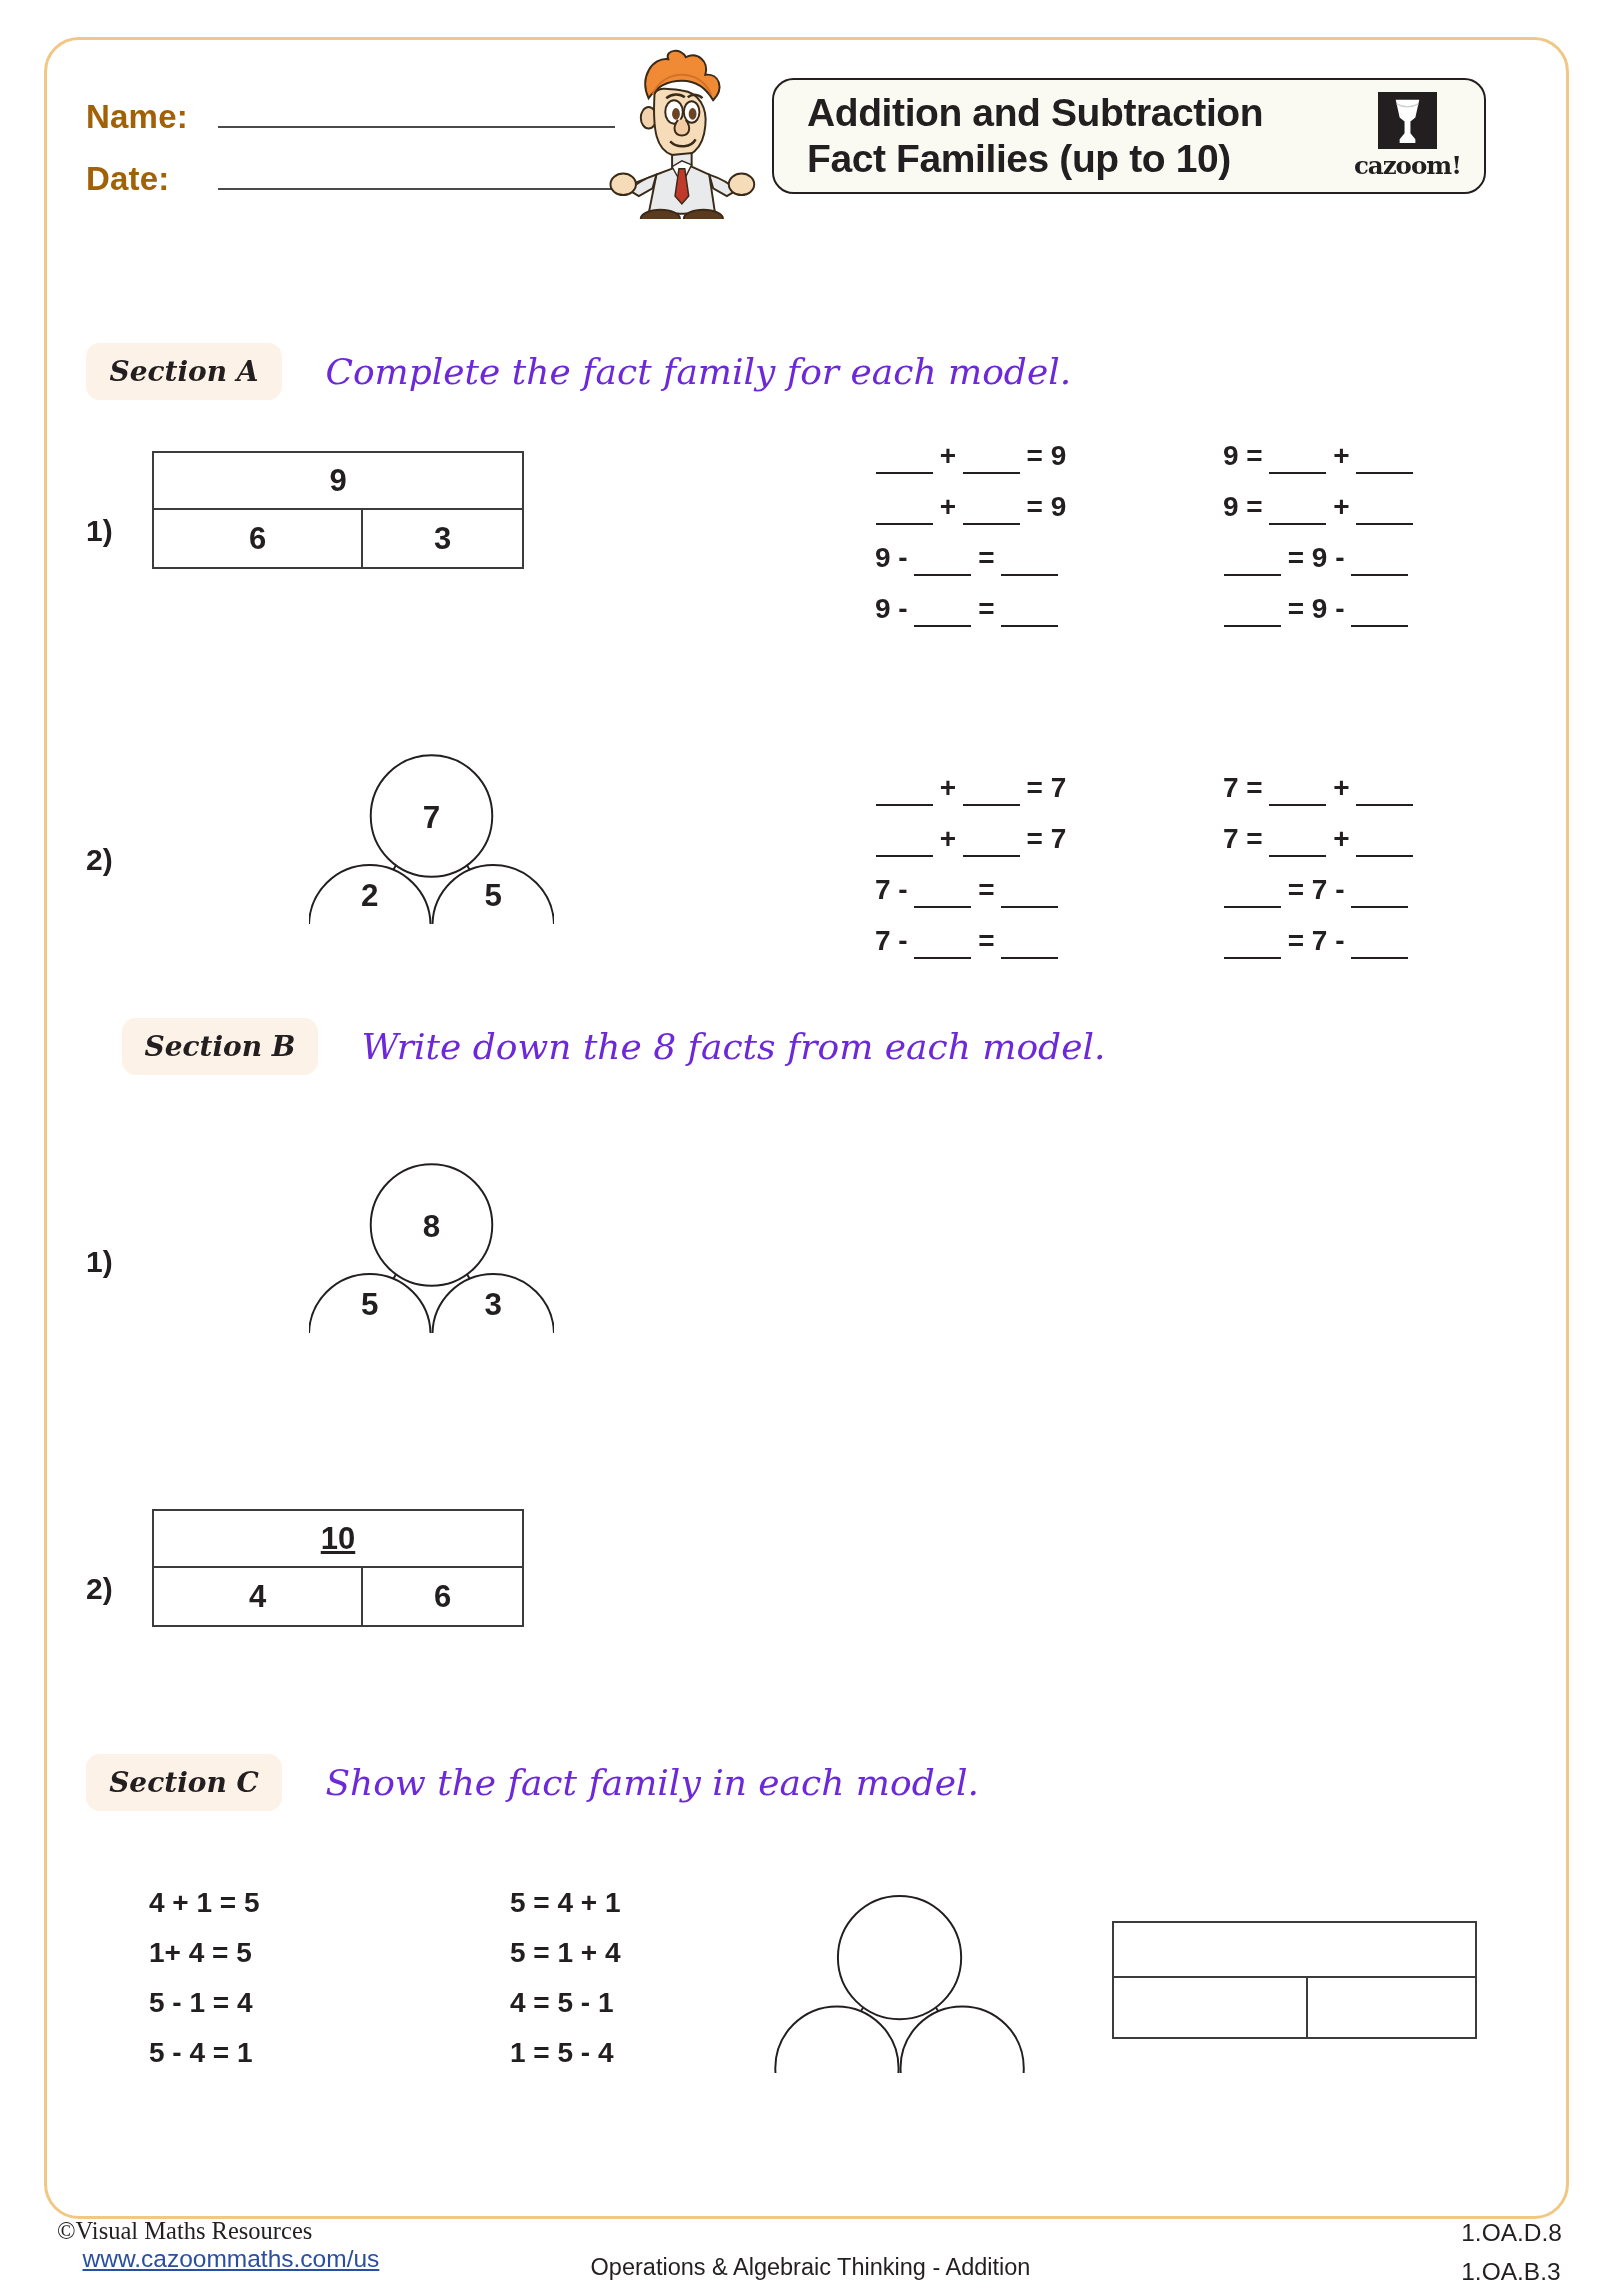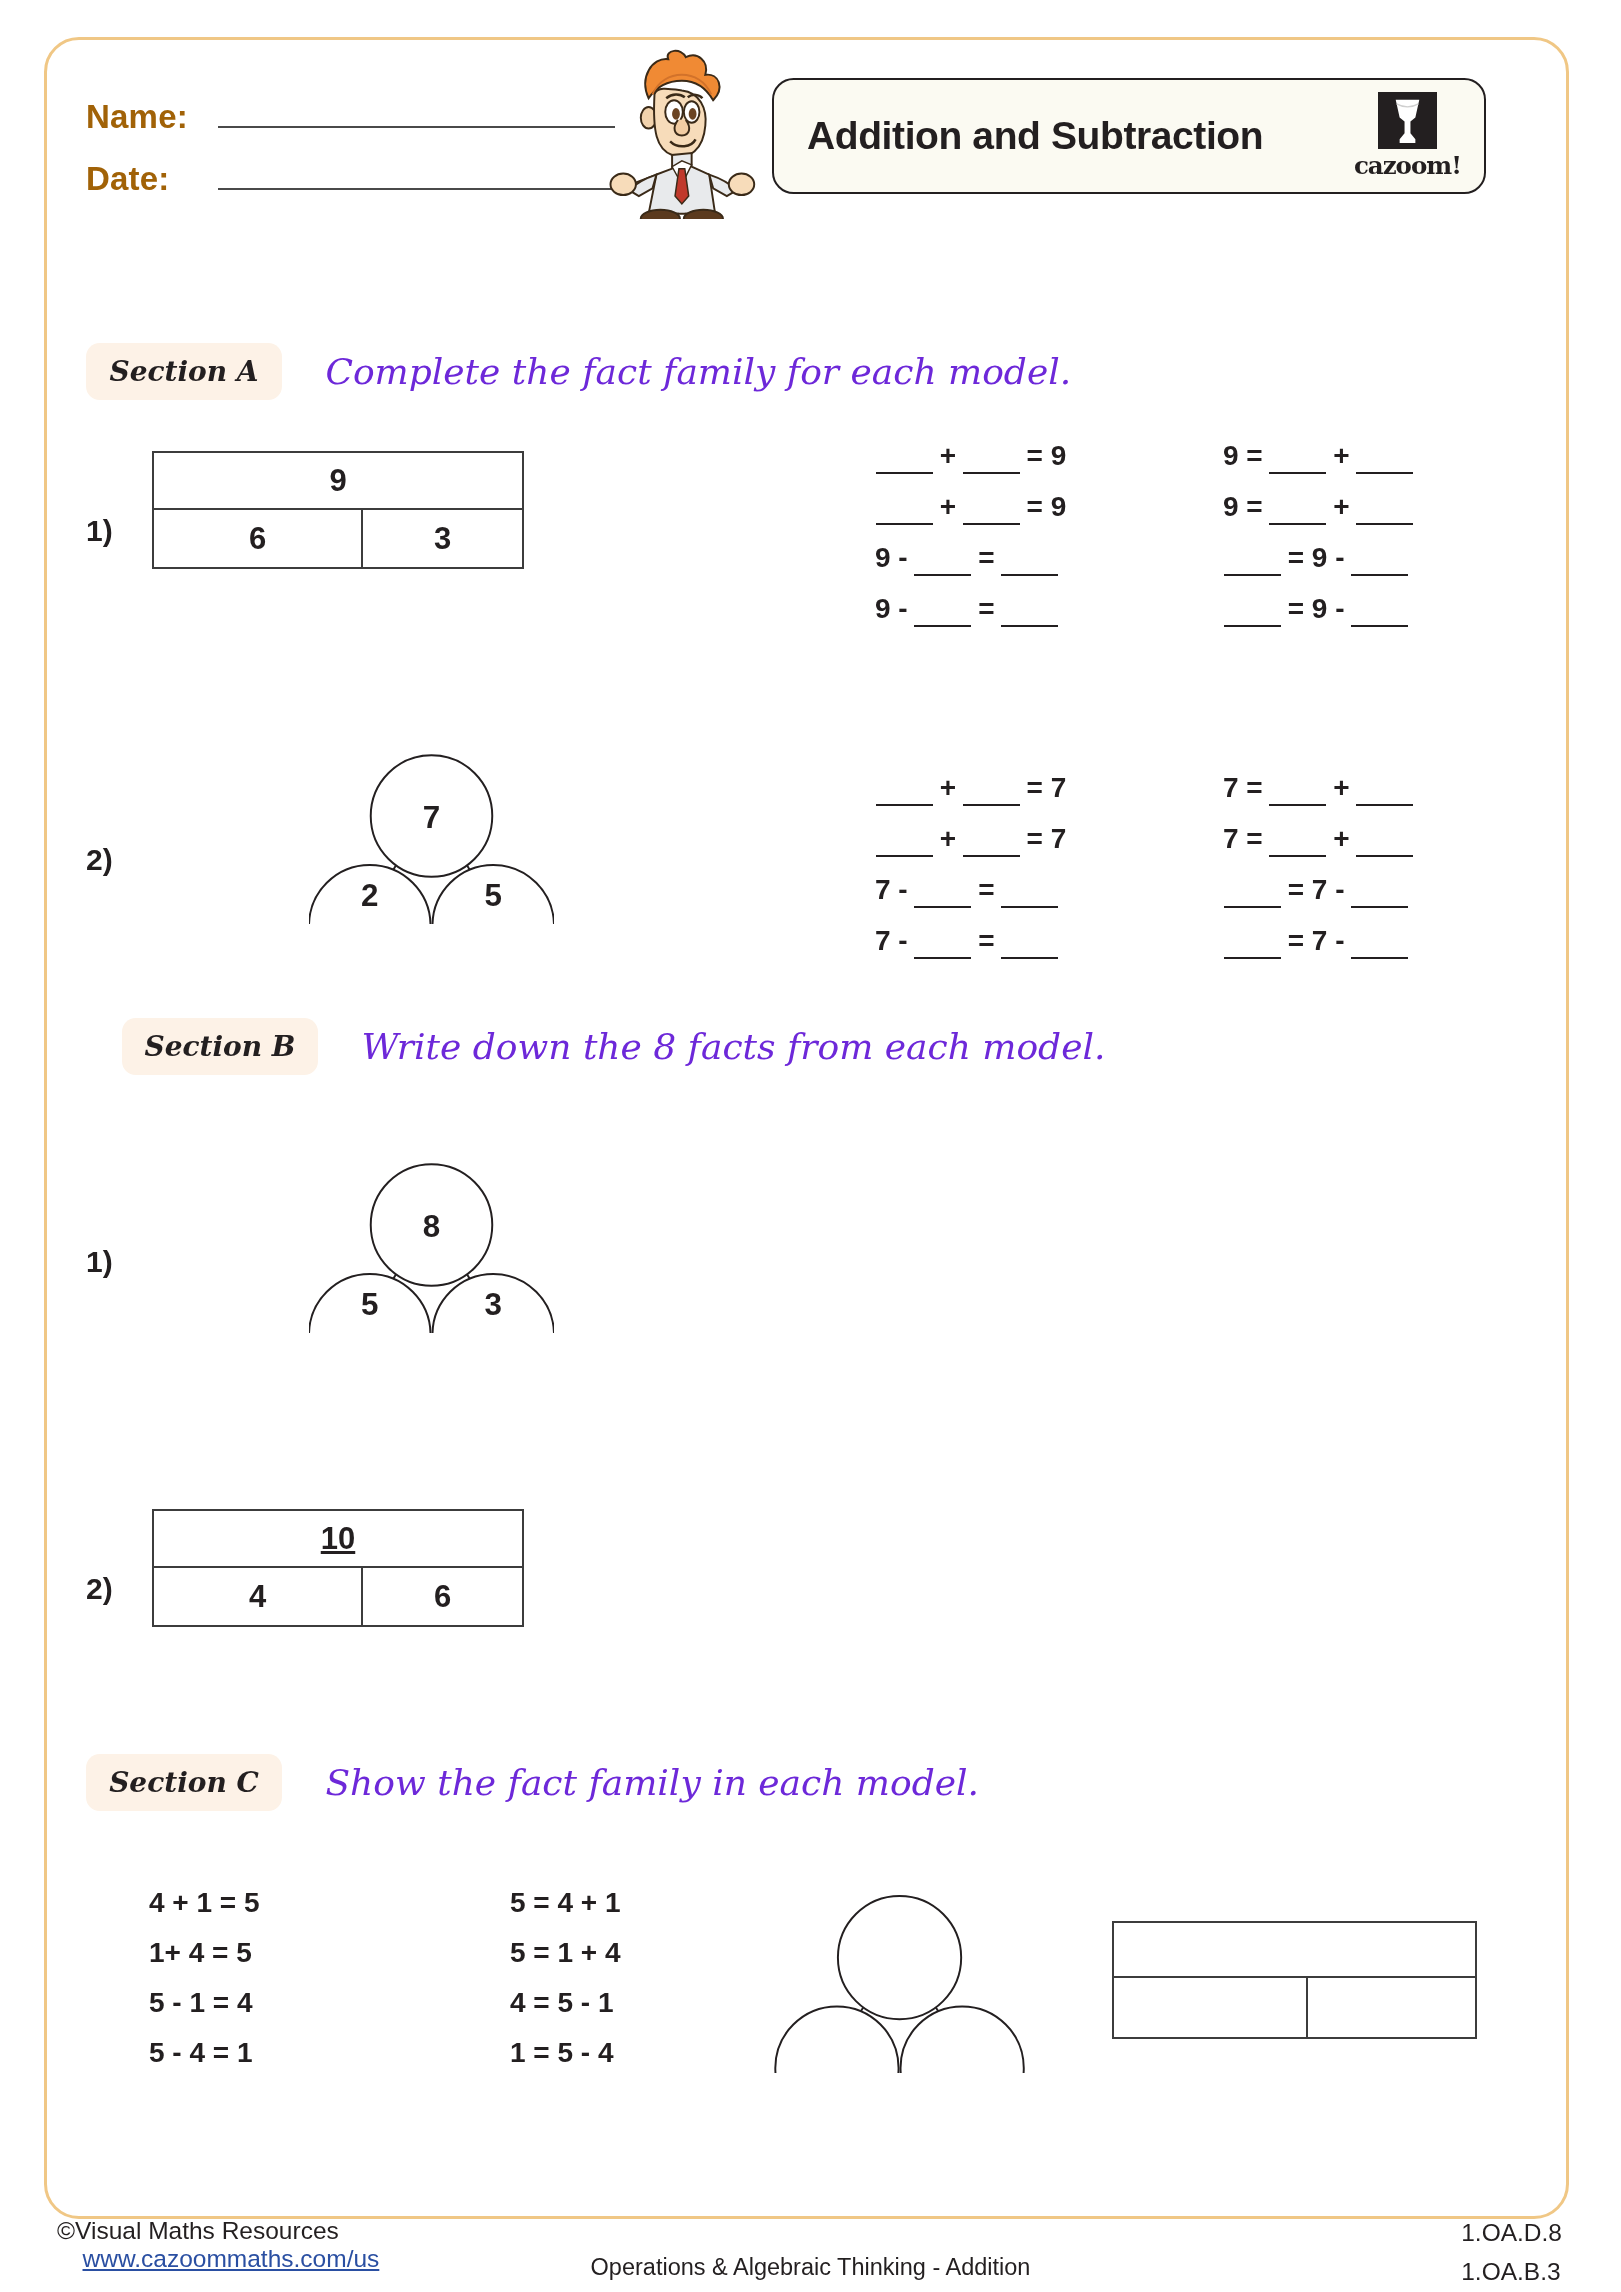--- a/index.html
+++ b/index.html
@@ -210,21 +210,21 @@
     font-weight: bold;
     color: #231f20;
     height: 50px;
     white-space: nowrap;
   }
 
   
   #footer { position: absolute; left: 0; top: 2213px; width: 1621px; height: 78px; }
   #foot-left { position: absolute; left: 57px; top: 3.9px; }
   #foot-copy {
-    font-family: Liberation Sans, sans-serif;
+    font-family: Liberation Serif, serif;
     font-size: 24.5px;
     color: #231f20;
   }
   #foot-url {
     font-family: "Liberation Sans", sans-serif;
     font-size: 24.5px;
     color: #2a4fa2;
     text-decoration: underline;
     margin-left: 25.5px;
     display: inline-block;
@@ -299,20 +299,21 @@
     <path d="M70 170 L66 176 L92 176 L92 170 Z" fill="#3a3a3a" stroke="#3a2a18" stroke-width="2"></path>
     <path d="M100 170 L100 176 L128 176 L124 170 Z" fill="#3a3a3a" stroke="#3a2a18" stroke-width="2"></path>
     <ellipse cx="74" cy="175" rx="20" ry="9" fill="#5b3a1e" stroke="#3a2a18" stroke-width="2"></ellipse>
     <ellipse cx="118" cy="175" rx="20" ry="9" fill="#5b3a1e" stroke="#3a2a18" stroke-width="2"></ellipse>
   </svg>
 </div>
 
 <div id="title-card">
   <div id="title-text">
     <span class="tline">Addition and Subtraction</span>
+    <span class="tline">Fact Families (up to 10)</span>
   </div>
   <div id="cazoom-logo">
     <div id="cazoom-mark">
       <svg width="59" height="57" viewBox="0 0 60 58">
         <rect x="0" y="0" width="60" height="58" fill="#231f20"></rect>
         <path d="M18 8 L42 8 L38 26 L33 30 L33 42 L38 48 L38 52 L22 52 L22 48 L27 42 L27 30 L22 26 Z" fill="#ffffff"></path>
         <path d="M19 12 C26 16 34 16 41 12" fill="none" stroke="#cfcfcf" stroke-width="1.4"></path>
       </svg>
     </div>
     <div id="cazoom-word">cazoom!</div>

